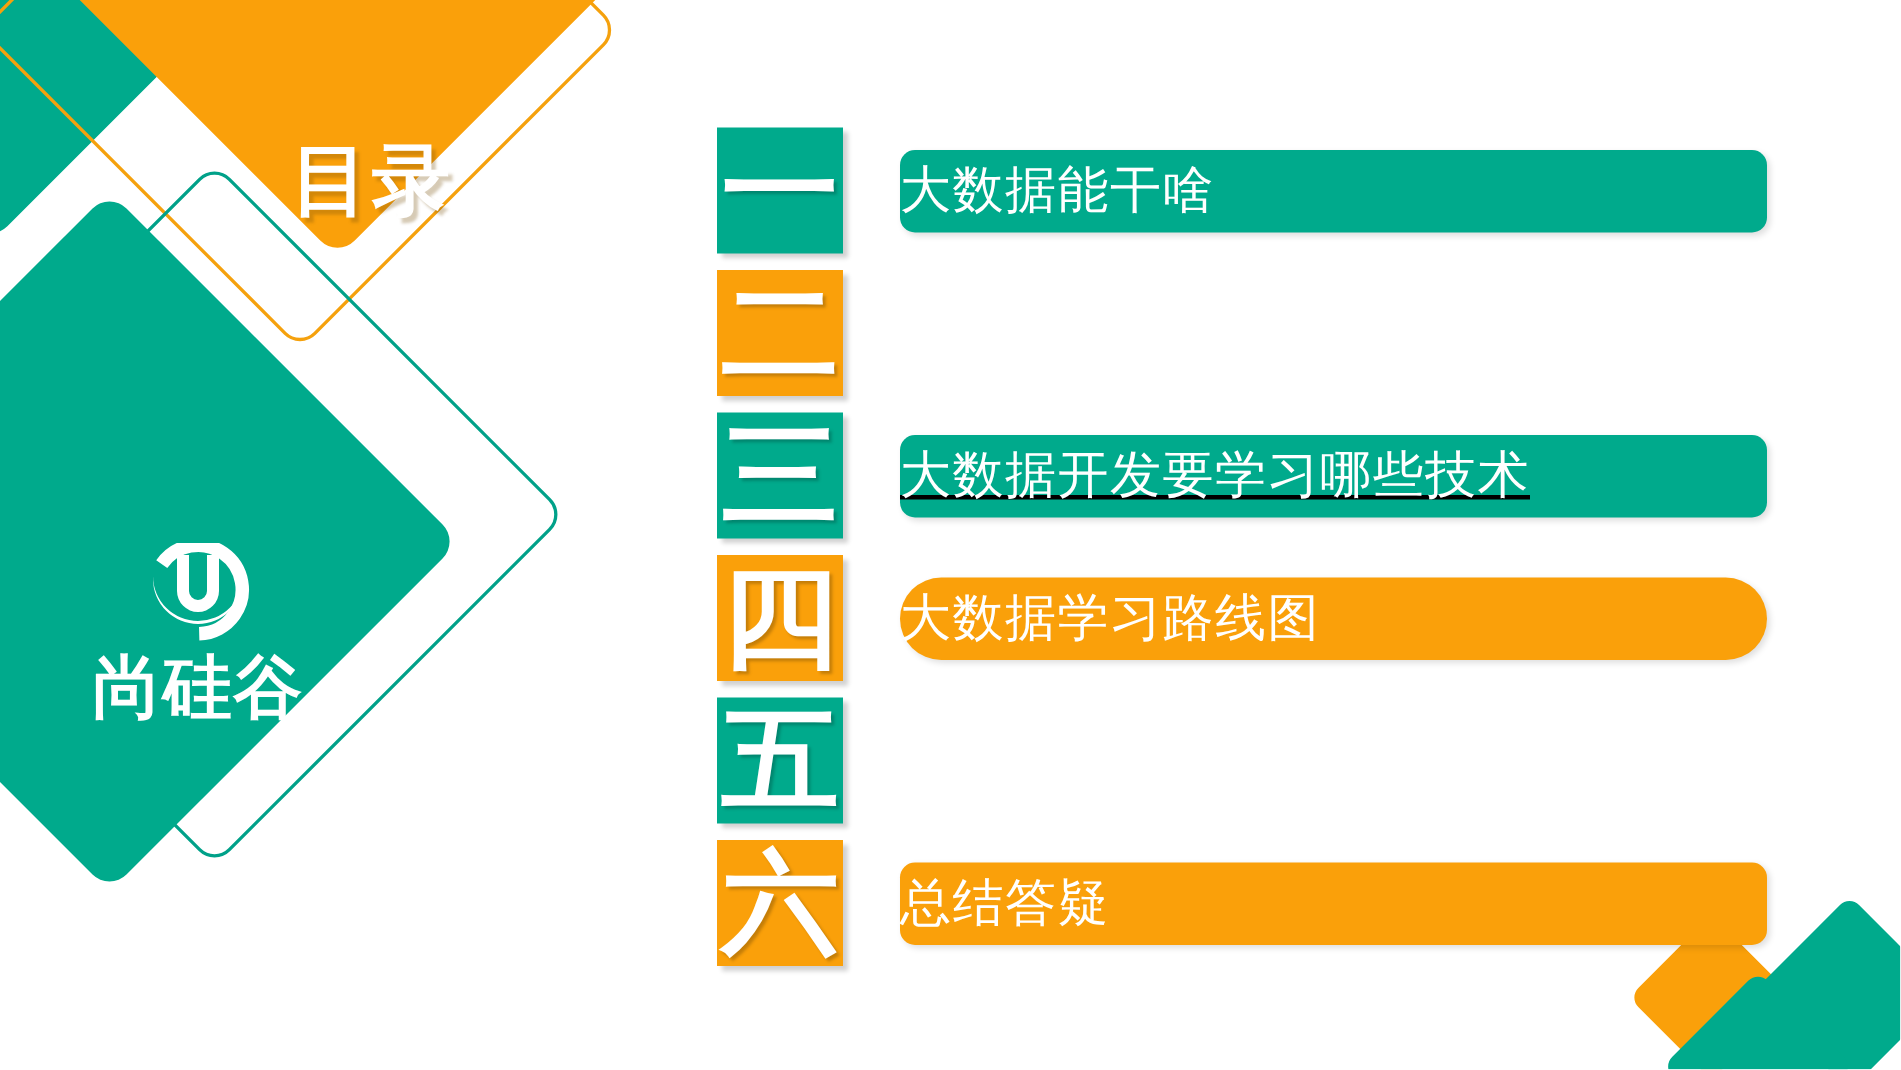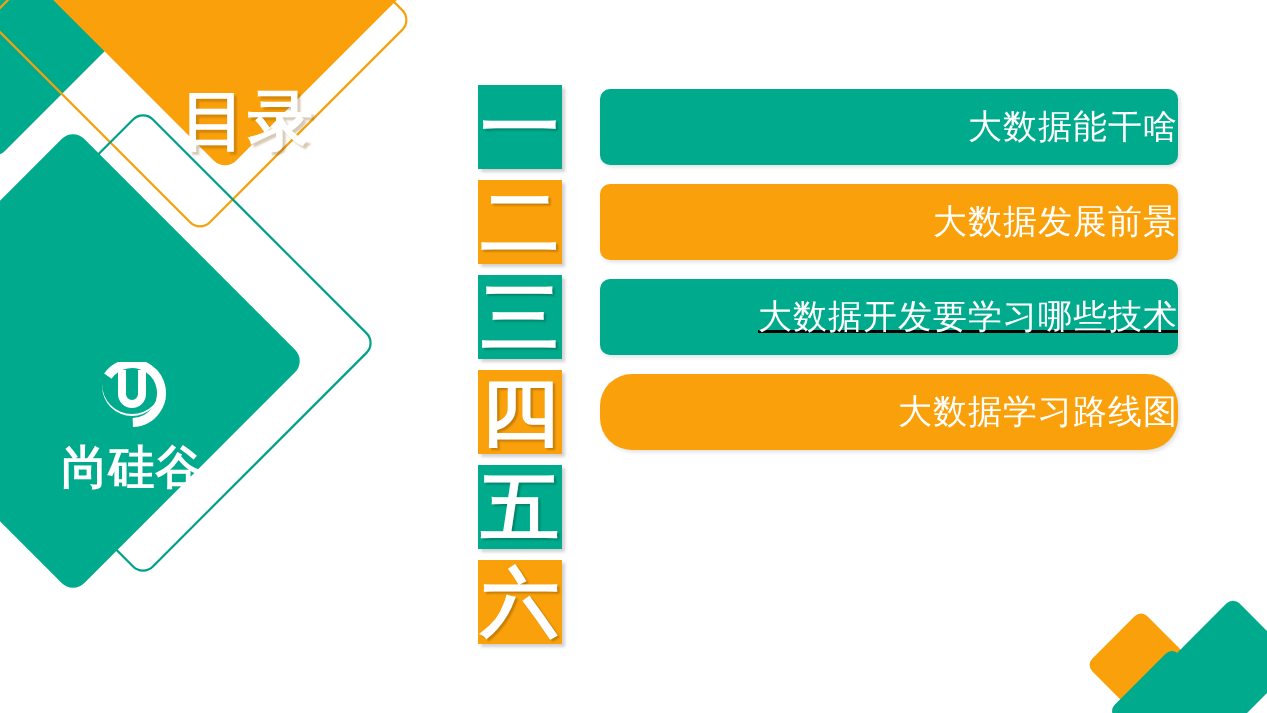--- a/index.html
+++ b/index.html
@@ -41,21 +41,21 @@
   
   #title-text {
     position: absolute;
     left: 148px;
     top: 66px;
     width: 200px;
     height: 110px;
     display: flex;
     align-items: center;
     justify-content: center;
-    font-size: 65px;
+    font-size: 52px;
     font-weight: bold;
     color: #ffffff;
     letter-spacing: 2px;
     text-shadow: 3px 3px 2px rgba(120, 80, 10, 0.30);
     white-space: nowrap;
     z-index: 6;
   }
 
   
   #logo-block {
@@ -64,21 +64,21 @@
     top: 362px;
     width: 220px;
     height: 150px;
     display: flex;
     flex-direction: column;
     align-items: center;
     z-index: 6;
   }
   #logo-mark { display: block; }
   #logo-word {
-    margin-top: 12px;
+    margin-top: 2px;
     font-size: 46px;
     font-weight: bold;
     color: #ffffff;
     letter-spacing: 1px;
     line-height: 1;
     white-space: nowrap;
     font-family: "DejaVu Sans", "Liberation Sans", sans-serif;
   }
 
   
@@ -112,25 +112,25 @@
     font-weight: bold;
     color: #ffffff;
     font-family: "DejaVu Sans", "Liberation Sans", sans-serif;
     text-shadow: 2px 2px 2px rgba(0,0,0,0.22);
     transform: scaleX(1.06);
   }
   .bar {
     position: relative;
     margin-left: 38px;
     flex: 1 1 auto;
-    height: 76px;
+    height: 55px;
     border-radius: 10px;
     display: flex;
     align-items: center;
-    justify-content: flex-end;
+    justify-content: flex-start;
     box-shadow: 2px 2px 4px rgba(0,0,0,0.13);
   }
   .bar-label {
     font-size: 34px;
     color: #ffffff;
     letter-spacing: 1px;
     white-space: nowrap;
     font-family: "DejaVu Sans", "Liberation Sans", sans-serif;
   }
 </style>
@@ -188,23 +188,20 @@
       </div>
       <div class="bar" style="background:#00AA8C;">
         <span class="bar-label">大数据能干啥</span>
       </div>
     </div>
 
     <div class="agenda-row">
       <div class="num-box" style="background:#FAA00A;">
         <span class="num-glyph">二</span>
       </div>
-      <div class="bar" style="background:#FAA00A;">
-        <span class="bar-label">大数据发展前景</span>
-      </div>
     </div>
 
     <div class="agenda-row">
       <div class="num-box" style="background:#00AA8C;">
         <span class="num-glyph">三</span>
       </div>
       <div class="bar" style="background:#00AA8C;text-decoration:underline;">
         <span class="bar-label">大数据开发要学习哪些技术</span>
       </div>
     </div>
@@ -221,20 +218,23 @@
     <div class="agenda-row">
       <div class="num-box" style="background:#00AA8C;">
         <span class="num-glyph">五</span>
       </div>
     </div>
 
     <div class="agenda-row">
       <div class="num-box" style="background:#FAA00A;">
         <span class="num-glyph">六</span>
       </div>
+      <div class="bar" style="background:#FAA00A;">
+        <span class="bar-label">总结答疑</span>
+      </div>
     </div>
 
   </div>
 
   <div id="deco-right">
     <svg width="180" height="165" viewBox="0 0 180 165">
       <g>
         <rect x="15" y="78" width="78" height="78" rx="9" ry="9" transform="rotate(45 54 117)" fill="#FAA00A"></rect>
       </g>
       <g>

